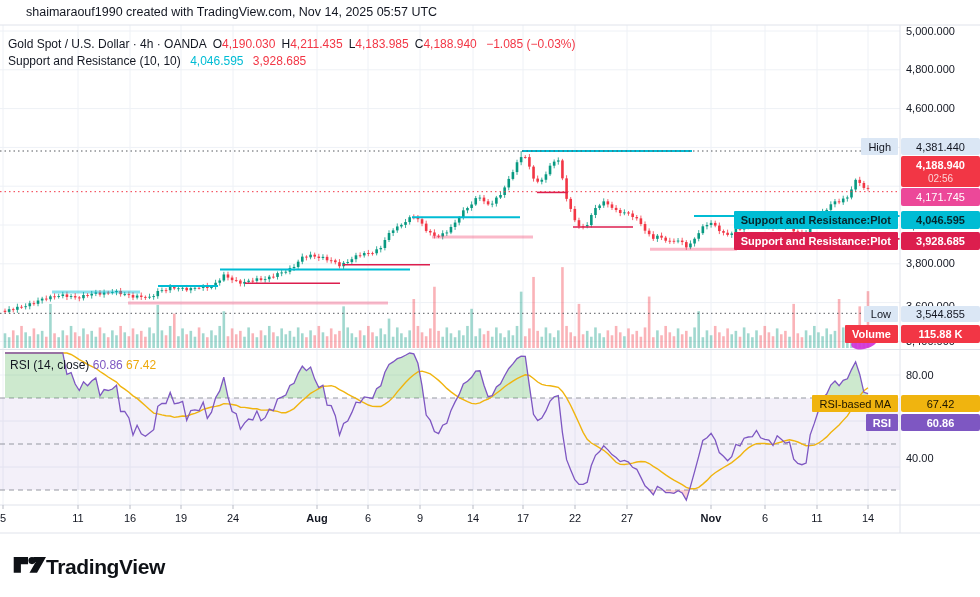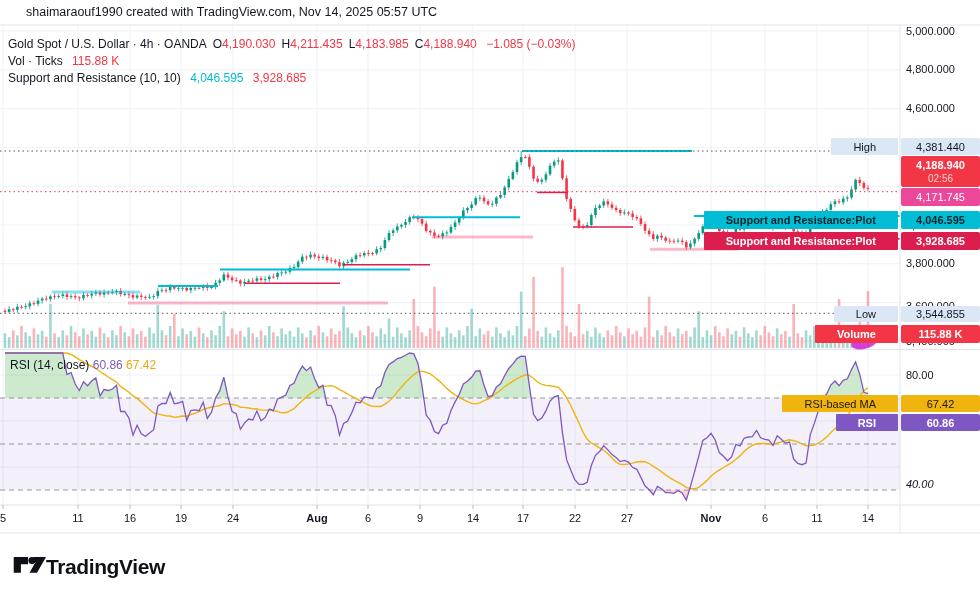--- a/index.html
+++ b/index.html
@@ -12,21 +12,21 @@
   .legend{position:absolute;left:8px;top:36px;font-size:12px;line-height:16px;}
   .legend .row{white-space:nowrap;margin-bottom:1px;}
   .legend .sep{display:inline-block;width:6px;}
   .v-red{color:#f23645;} .v-cyan{color:#00bcd4;} .v-purple{color:#7e57c2;} .v-gold{color:#eda90c;}
   .axis-label{position:absolute;left:906px;font-size:11px;color:#131722;white-space:nowrap;}
   .time-label{position:absolute;top:512px;font-size:11px;color:#131722;transform:translateX(-50%);white-space:nowrap;}
   .time-label.month{font-weight:700;}
   .badge{position:absolute;left:901px;width:79px;font-size:11px;display:flex;align-items:center;
          justify-content:center;box-sizing:border-box;border-radius:2px;}
   .chip{position:absolute;font-size:11px;display:flex;align-items:center;justify-content:center;
-        padding:0 22px;box-sizing:border-box;border-radius:1px;white-space:nowrap;}
+        padding:0 7px;box-sizing:border-box;border-radius:1px;white-space:nowrap;}
   .pale{background:#dbe7f5;color:#131722;}
   .redbg{background:#f23645;color:#fff;}
   .graybg{background:#ec4899;color:#fff;}
   .cyanbg{background:#00bcd4;color:#06262b;font-weight:600;}
   .crimbg{background:#dc1e4e;color:#fff;font-weight:700;}
   .goldbg{background:#f0b40f;color:#1c1500;}
   .purplebg{background:#7e57c2;color:#fff;font-weight:600;}
   .last-price{flex-direction:column;line-height:13px;justify-content:center;align-items:center;}
   .last-price .p{font-weight:700;}
   .last-price .c{font-size:10px;color:rgba(255,255,255,.78);}
@@ -764,24 +764,20 @@
 
   <div class="overlay">
     <div class="attribution">shaimaraouf1990 created with TradingView.com, Nov 14, 2025 05:57 UTC</div>
 
     <div class="legend">
       <div class="row">
         <span>Gold Spot / U.S. Dollar · 4h · OANDA</span><span class="sep"></span><span id="ohlc-holder"><span>O</span><span class="v-red">4,190.030</span><span class="sep"></span><span>H</span><span class="v-red">4,211.435</span><span class="sep"></span><span>L</span><span class="v-red">4,183.985</span><span class="sep"></span><span>C</span><span class="v-red">4,188.940</span><span class="sep"></span></span>
         <span class="v-red">−1.085 (−0.03%)</span>
       </div>
       <div class="row">
-        <span>Vol · Ticks</span><span class="sep"></span>
-        <span class="v-red">115.88 K</span>
-      </div>
-      <div class="row">
         <span>Support and Resistance (10, 10)</span><span class="sep"></span>
         <span class="v-cyan">4,046.595</span><span class="sep"></span>
         <span class="v-red">3,928.685</span>
       </div>
     </div>
 
     <div class="rsi-title">
       <span>RSI (14, close)</span><span class="sep"></span>
       <span class="v-purple">60.86</span><span class="sep"></span>
       <span class="v-gold">67.42</span>
@@ -789,21 +785,21 @@
 
     <div id="axis-labels">
         <div class="axis-label" style="top: 24.5px;">5,000.000</div>
         <div class="axis-label" style="top: 63.3px;">4,800.000</div>
         <div class="axis-label" style="top: 102.1px;">4,600.000</div>
         <div class="axis-label" style="top: 218.5px;">4,000.000</div>
         <div class="axis-label" style="top: 257.3px;">3,800.000</div>
         <div class="axis-label" style="top: 300px;">3,600.000</div>
         <div class="axis-label" style="top: 334.9px;">3,400.000</div>
         <div class="axis-label" style="top: 368.5px;">80.00</div>
-        <div class="axis-label" style="top: 478px; font-style: italic;">40.00</div>
+        <div class="axis-label" style="top: 452px;">40.00</div>
       </div>
     <div id="time-labels">
         <div class="time-label" style="left: 3px;">5</div>
         <div class="time-label" style="left: 78px;">11</div>
         <div class="time-label" style="left: 130px;">16</div>
         <div class="time-label" style="left: 181px;">19</div>
         <div class="time-label" style="left: 233px;">24</div>
         <div class="time-label month" style="left: 317px;">Aug</div>
         <div class="time-label" style="left: 368px;">6</div>
         <div class="time-label" style="left: 420px;">9</div>

